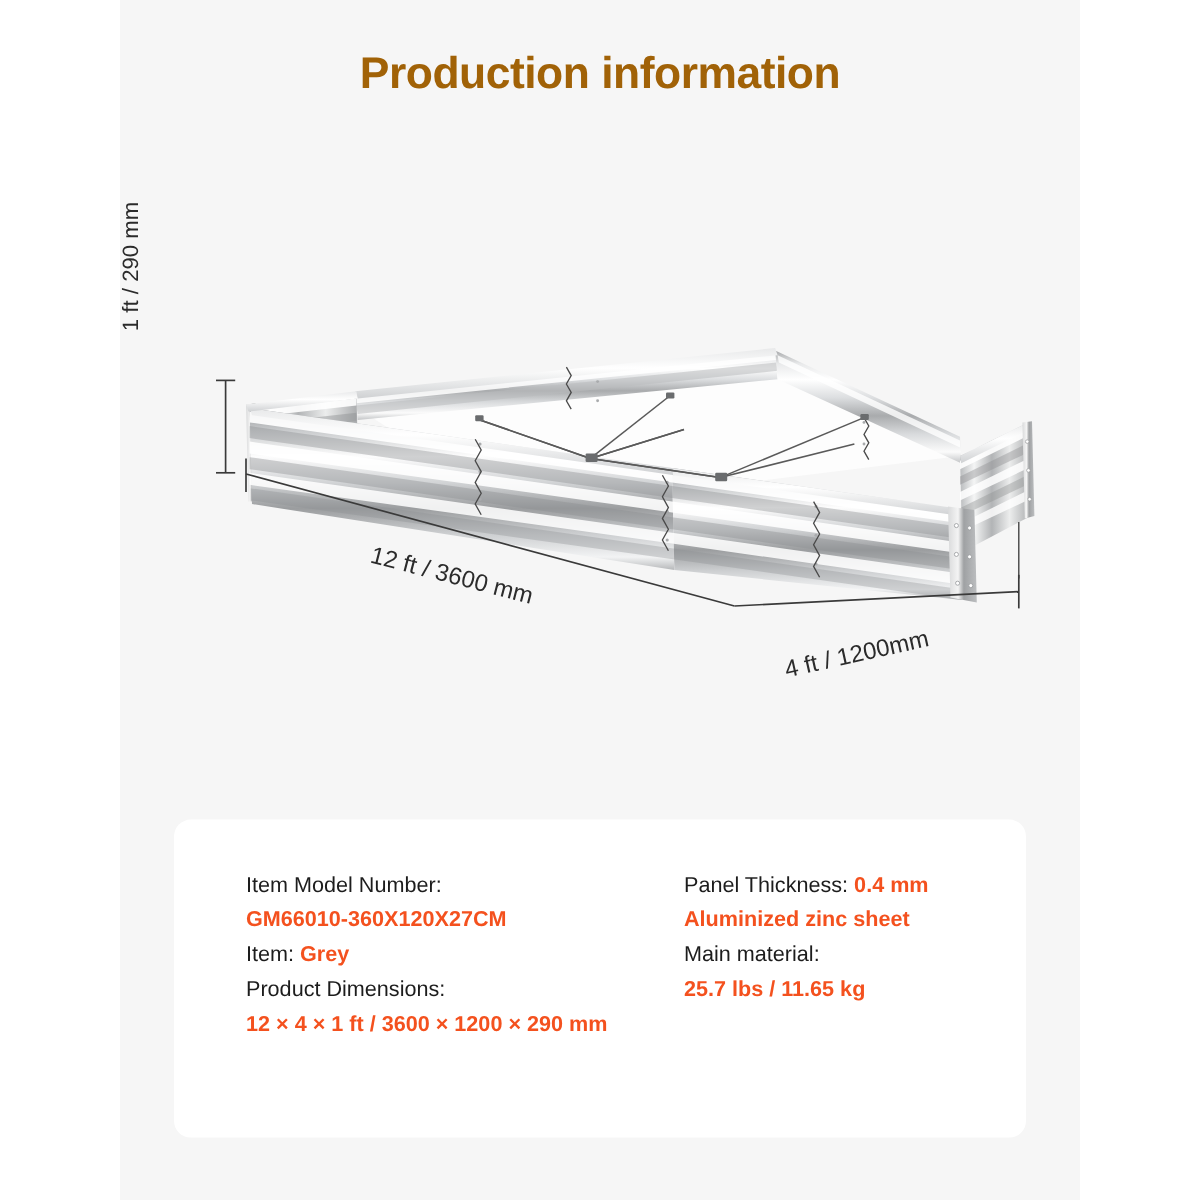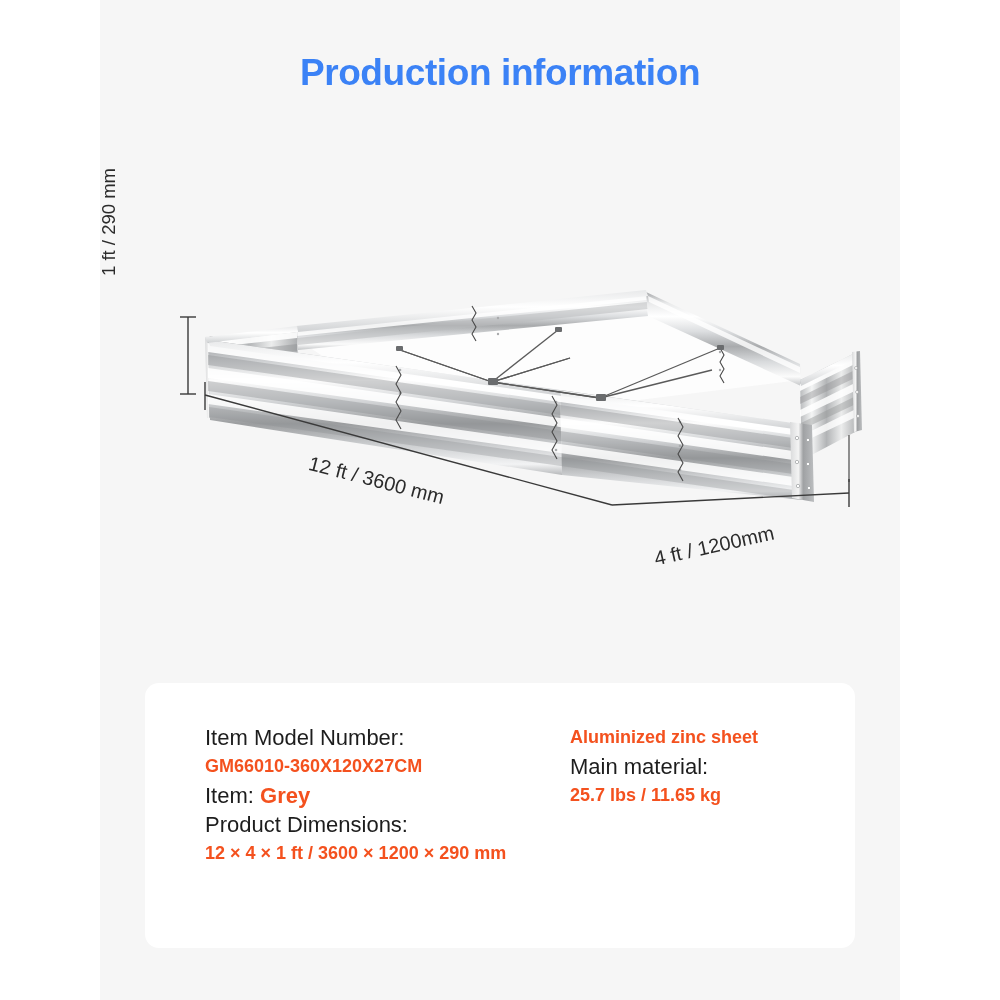--- a/index.html
+++ b/index.html
@@ -28,27 +28,27 @@
     left: 100px;
     top: 0;
     width: 800px;
     height: 1000px;
     background: #f6f6f6;
   }
 
   .page-title {
     position: absolute;
     left: 0;
-    top: 52px;
+    top: 40px;
     width: 1000px;
     text-align: center;
     font-size: 37px;
     font-weight: bold;
     letter-spacing: -0.4px;
-    color: #3b82f6;
+    color: #a16207;
     white-space: nowrap;
   }
 
   
   .illustration {
     position: absolute;
     left: 100px;
     top: 230px;
     width: 800px;
     height: 380px;
@@ -103,21 +103,21 @@
     display: flex;
   }
   .spec-col {
     box-sizing: border-box;
     padding-top: 40px;
   }
   .spec-col.left  { width: 385px; padding-left: 60px; }
   .spec-col.right { width: 325px; padding-left: 40px; }
 
   .spec-line {
-    font-size: 22px;
+    font-size: 18px;
     line-height: 29px;
     color: #1d1d1d;
     white-space: nowrap;
   }
   .spec-line .lbl { font-weight: normal; color: #1d1d1d; }
   .spec-line .val { font-weight: bold; color: #f4511e; }
   .spec-line.value-only { font-weight: bold; color: #f4511e; font-size: 18px; }
 </style>
 </head>
 <body>
@@ -335,20 +335,24 @@
           <span class="lbl">Item:</span>
           <span class="val">Grey</span>
         </div>
         <div class="spec-line">
           <span class="lbl">Product Dimensions:</span>
         </div>
         <div class="spec-line value-only">12 × 4 × 1 ft / 3600 × 1200 × 290 mm</div>
       </div>
 
       <div class="spec-col right">
+        <div class="spec-line">
+          <span class="lbl">Panel Thickness:</span>
+          <span class="val">0.4 mm</span>
+        </div>
         <div class="spec-line value-only">Aluminized zinc sheet</div>
         <div class="spec-line">
           <span class="lbl">Main material:</span>
         </div>
         <div class="spec-line value-only">25.7 lbs / 11.65 kg</div>
       </div>
 
     </div>
   </div>
 

